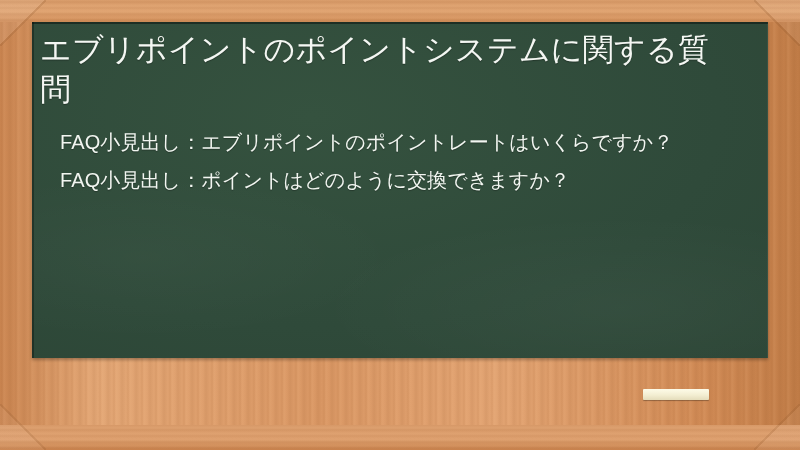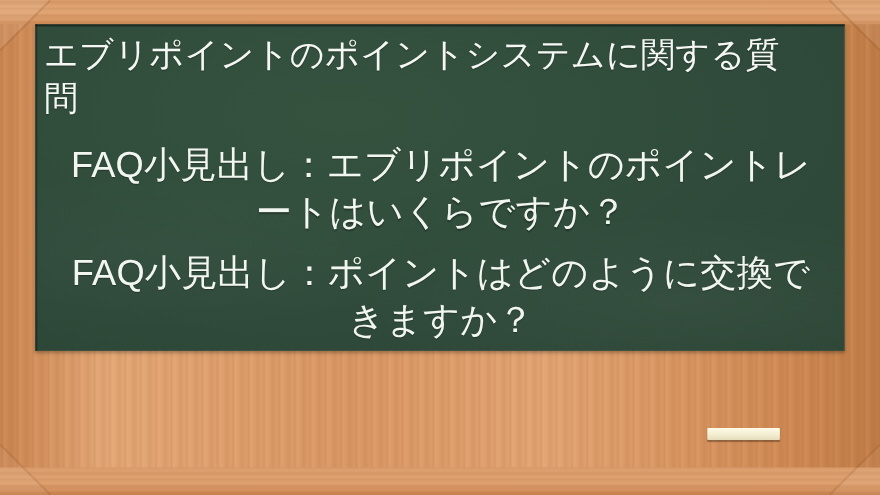--- a/index.html
+++ b/index.html
@@ -77,21 +77,21 @@
     background: linear-gradient(45deg, rgba(255,255,255,0.10) 0 48%, rgba(120,70,30,0.35) 49% 51%, rgba(0,0,0,0) 52%); }
   .miter.br { bottom: 0; right: 0;
     background: linear-gradient(315deg, rgba(255,255,255,0.10) 0 48%, rgba(120,70,30,0.35) 49% 51%, rgba(0,0,0,0) 52%); }
 
   
   #board {
     position: absolute;
     left: 32px;
     top: 22px;
     width: 736px;
-    height: 297px;
+    height: 336px;
     background:
       radial-gradient(115% 130% at 38% 28%, #35523f 0%, #2f4a3a 48%, #2a4233 100%);
     box-shadow:
       inset 0 2px 0 rgba(0,0,0,0.40),
       inset 2px 0 0 rgba(0,0,0,0.30),
       inset -1px 0 0 rgba(255,255,255,0.05),
       0 2px 3px rgba(0,0,0,0.28);
     overflow: hidden;
   }
 
@@ -124,26 +124,25 @@
   }
 
   #faq-list {
     list-style: none;
     margin: 20px 0 0 0;
     padding: 0 4px 0 24px;
   }
 
   .faq-item {
     color: #f2f6f1;
-    font-size: 33px;
+    font-size: 20px;
     line-height: 1.30;
     margin-bottom: 12px;
     letter-spacing: 0.1px;
     text-shadow: 0 1px 1px rgba(0,0,0,0.28);
-    text-align: center;
   }
   .faq-item:last-child { margin-bottom: 16px; }
 
   
   #chalk {
     position: absolute;
     left: 643px;
     top: 389px;
     width: 66px;
     height: 11px;

